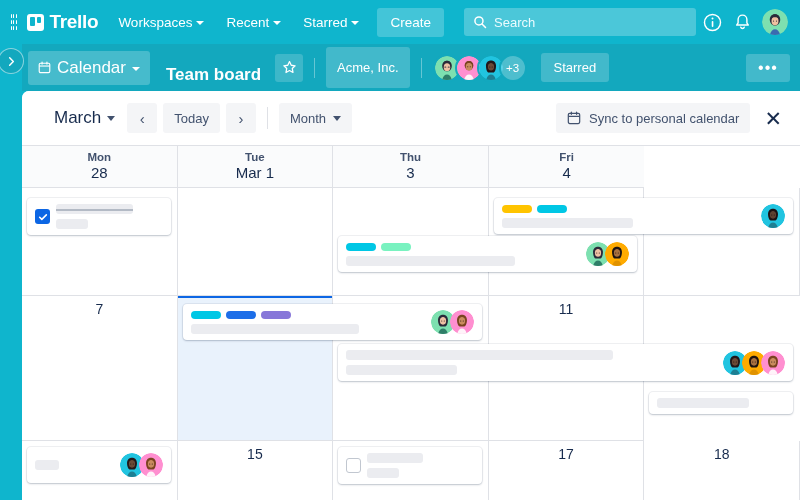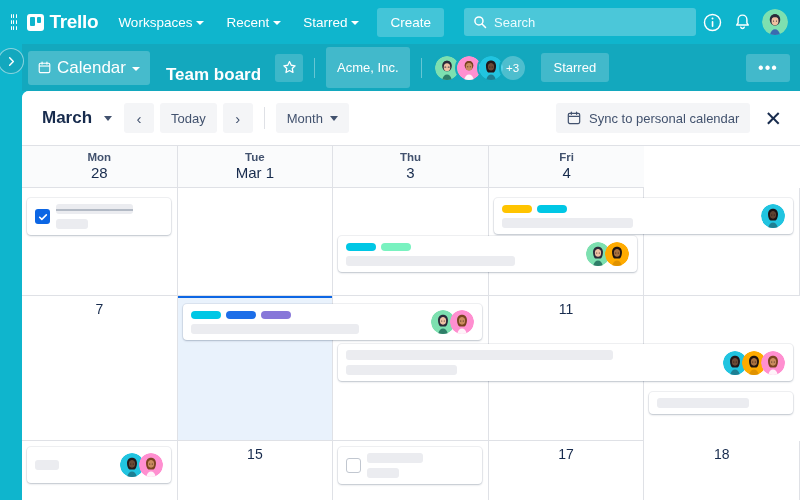--- a/index.html
+++ b/index.html
@@ -94,21 +94,21 @@
   .side-rail { position:absolute; left:0; top:44px; width:22px; bottom:0; background:#0FB5CD; z-index:5;}
 
   
   .cal-panel {
     position:absolute; left:22px; top:91px; width:778px; height:409px;
     background:#fff; border-top-left-radius:7px; overflow:hidden;
   }
   .cal-toolbar {
     height:54px; display:flex; align-items:center; padding:0 14px; gap:6px; background:#fff;
   }
-  .month-sel { display:flex;align-items:center;gap:12px; font-size:17px; font-weight:bold; color:#172B4D; cursor:pointer; padding:4px 6px; border-radius:3px;}
+  .month-sel { display:flex;align-items:center;gap:6px; font-size:17px; font-weight:normal; color:#172B4D; cursor:pointer; padding:4px 6px; border-radius:3px;margin-left:12px;}
   .caret-dark { width:0;height:0;border-left:4.5px solid transparent;border-right:4.5px solid transparent;border-top:5px solid #42526E; display:inline-block;}
   .tb-btn {
     background:#F4F5F7; border-radius:3px; color:#42526E; font-size:13px;
     height:30px; display:flex; align-items:center; justify-content:center; padding:0 11px; cursor:pointer;
   }
   .tb-arrow { width:30px; padding:0; font-size:15px; }
   .tb-sep { width:1px;height:22px;background:#DFE1E6;margin:0 5px;}
   .tb-right { margin-left:auto; display:flex; align-items:center; gap:10px; }
   .close-x { color:#172B4D; font-size:21px; cursor:pointer; line-height:1; padding:0 4px; }
 

